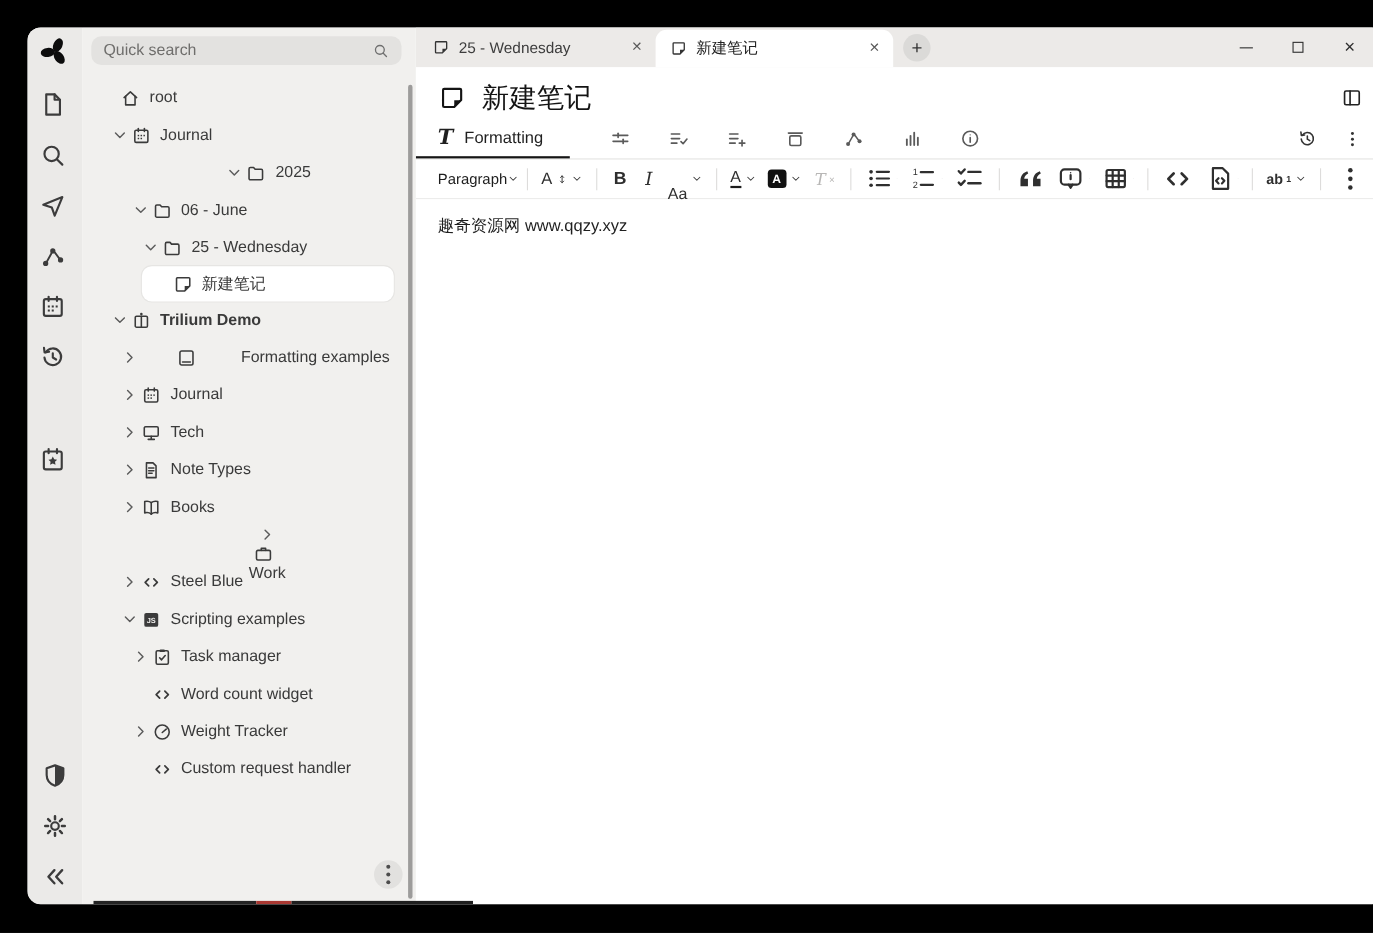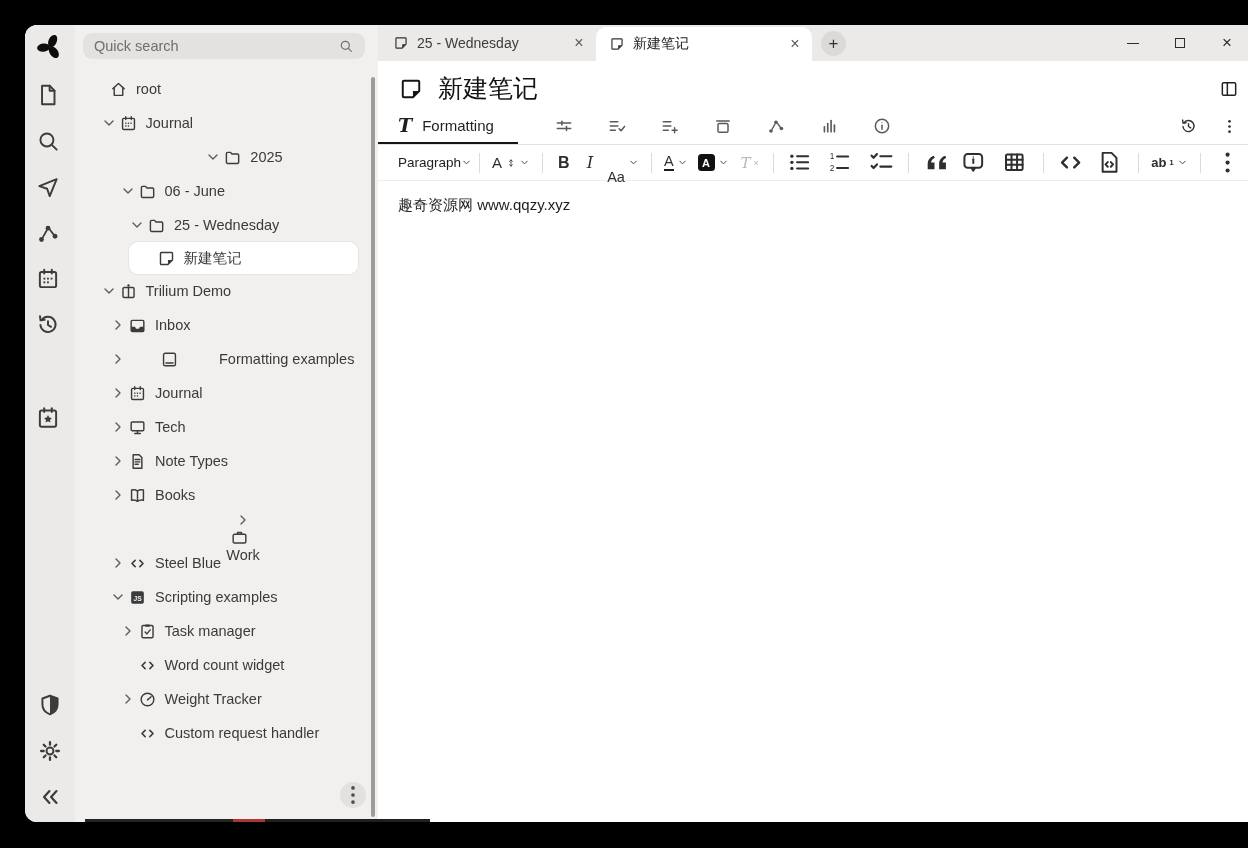--- a/index.html
+++ b/index.html
@@ -275,48 +275,34 @@
         <div class="trow selected" style="margin-left: 53.5px;">
     <span class="chev"></span>
     <span class="ticon">
             <svg viewBox="0 0 24 24" fill="none" stroke="currentColor" stroke-width="1.8" stroke-linecap="round" stroke-linejoin="round" style="width:100%;height:100%">
               <path d="M5.4 4.4h13.2a1 1 0 0 1 1 1v8.4l-5.8 5.8H5.4a1 1 0 0 1-1-1V5.4a1 1 0 0 1 1-1z"></path>
               <path d="M19.4 13.9h-5.6v5.6z" fill="currentColor" stroke="none"></path>
             </svg>
           </span>
     <span class="tlabel">新建笔记</span>
   </div>
-        <div class="trow" style="padding-left: 23.5px;">
+        <div class="trow" style="padding-left: 23.5px; font-weight: bold;">
     <span class="chev">
             <svg viewBox="0 0 24 24" fill="none" stroke="currentColor" stroke-width="2" stroke-linecap="round" stroke-linejoin="round" style="width:100%;height:100%">
               <polyline points="6 9 12 15 18 9"></polyline>
             </svg>
           </span>
     <span class="ticon">
             <svg viewBox="0 0 24 24" fill="none" stroke="currentColor" stroke-width="1.8" stroke-linecap="round" stroke-linejoin="round" style="width:100%;height:100%">
               <circle cx="12" cy="4.4" r="1.5" fill="currentColor" stroke="none"></circle>
               <rect x="5" y="7" width="14" height="12.5" rx="1.5"></rect>
               <line x1="12" y1="7" x2="12" y2="19.5"></line>
             </svg>
           </span>
     <span class="tlabel">Trilium Demo</span>
-  </div>
-        <div class="trow" style="padding-left: 33px;">
-    <span class="chev">
-            <svg viewBox="0 0 24 24" fill="none" stroke="currentColor" stroke-width="2" stroke-linecap="round" stroke-linejoin="round" style="width:100%;height:100%">
-              <polyline points="9 6 15 12 9 18"></polyline>
-            </svg>
-          </span>
-    <span class="ticon">
-            <svg viewBox="0 0 24 24" fill="none" stroke="currentColor" stroke-width="1.8" stroke-linecap="round" stroke-linejoin="round" style="width:100%;height:100%">
-              <path d="M4 13.6h4.7l1.6 2.5h3.4l1.6-2.5H20v4.4a1.5 1.5 0 0 1-1.5 1.5h-13A1.5 1.5 0 0 1 4 18z" fill="currentColor" stroke="none"></path>
-              <rect x="4" y="5.5" width="16" height="14" rx="1.5"></rect>
-            </svg>
-          </span>
-    <span class="tlabel">Inbox</span>
   </div>
         <div class="trow" style="padding-left: 33px; gap: 32px;">
     <span class="chev">
             <svg viewBox="0 0 24 24" fill="none" stroke="currentColor" stroke-width="2" stroke-linecap="round" stroke-linejoin="round" style="width:100%;height:100%">
               <polyline points="9 6 15 12 9 18"></polyline>
             </svg>
           </span>
     <span class="ticon">
             <svg viewBox="0 0 24 24" fill="none" stroke="currentColor" stroke-width="1.8" stroke-linecap="round" stroke-linejoin="round" style="width:100%;height:100%">
               <rect x="4.5" y="4" width="15" height="16" rx="2"></rect>

